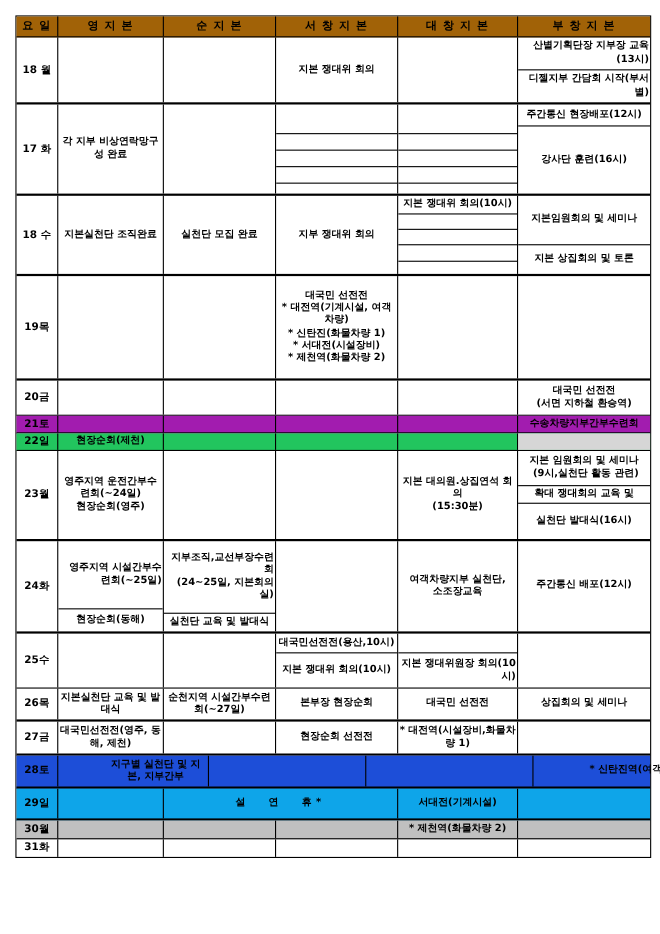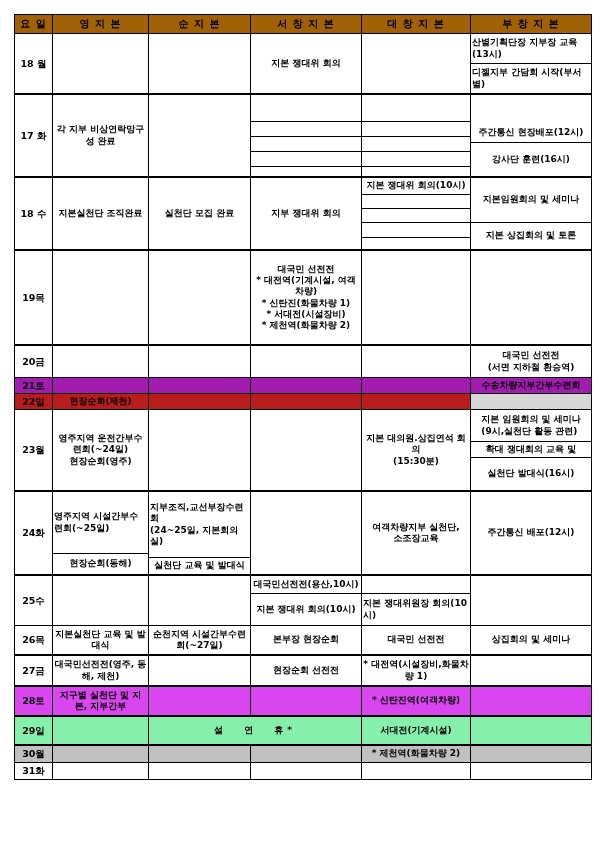--- a/index.html
+++ b/index.html
@@ -25,21 +25,21 @@
   .w0{width:38px;flex:none;}
   .w1{width:96px;flex:none;}
   .w2{width:102px;flex:none;}
   .w3{width:111px;flex:none;}
   .w4{width:109px;flex:none;}
   .wm{width:213px;flex:none;}
   .col{flex-direction:column;align-items:stretch;justify-content:flex-start;padding:0;}
   .sc{
     box-sizing:border-box;border-bottom:1px solid #000;
     display:flex;align-items:center;justify-content:center;
-    text-align:left;white-space:pre-line;line-height:1.25;overflow:hidden;
+    text-align:right;white-space:pre-line;line-height:1.25;overflow:hidden;
     flex:none;padding:0 1px;
   }
   .sc.fill{flex:1;border-bottom:none;}
   .hdr .c{font-size:10px;letter-spacing:1px;}
   .day{font-size:9.5px;}
   .sp{word-spacing:10px;letter-spacing:4px;}
 </style>
 </head>
 <body>
 
@@ -78,21 +78,21 @@
       <div class="sc fill"></div>
     </div>
     <div class="c w4 col">
       <div class="sc" style="height:27px;"></div>
       <div class="sc" style="height:15px;"></div>
       <div class="sc" style="height:15px;"></div>
       <div class="sc" style="height:15px;"></div>
       <div class="sc fill"></div>
     </div>
     <div class="c col">
-      <div class="sc" style="height:20px;margin-top:28px;">주간통신 현장배포(12시)</div>
+      <div class="sc" style="height:20px;">주간통신 현장배포(12시)</div>
       <div class="sc fill">강사단 훈련(16시)</div>
     </div>
   </div>
 
   <div class="row tk" style="height:73px;">
     <div class="c w0 day">18 수</div>
     <div class="c w1">지본실천단 조직완료</div>
     <div class="c w2">실천단 모집 완료</div>
     <div class="c w3">지부 쟁대위 회의</div>
     <div class="c w4 col">
@@ -133,21 +133,21 @@
 
   <div class="row" style="height:16px;background:#a21caf;">
     <div class="c w0 day">21토</div>
     <div class="c w1"></div>
     <div class="c w2"></div>
     <div class="c w3"></div>
     <div class="c w4"></div>
     <div class="c">수송차량지부간부수련회</div>
   </div>
 
-  <div class="row" style="height:16px;background:#b91c1c;">
+  <div class="row" style="height:16px;background:#22c55e;">
     <div class="c w0 day">22일</div>
     <div class="c w1">현장순회(제천)</div>
     <div class="c w2"></div>
     <div class="c w3"></div>
     <div class="c w4"></div>
     <div class="c" style="background:#d6d6d6;"></div>
   </div>
 
   <div class="row tk" style="height:82px;">
     <div class="c w0 day">23월</div>
@@ -208,30 +208,30 @@
 
   <div class="row tk" style="height:31px;">
     <div class="c w0 day">27금</div>
     <div class="c w1">대국민선전전(영주, 동해, 제천)</div>
     <div class="c w2"></div>
     <div class="c w3">현장순회 선전전</div>
     <div class="c w4">* 대전역(시설장비,화물차량 1)</div>
     <div class="c"></div>
   </div>
 
-  <div class="row tk" style="height:30px;background:#d946ef;">
+  <div class="row tk" style="height:30px;background:#1d4ed8;gap:41px;">
     <div class="c w0 day">28토</div>
     <div class="c w1">지구별 실천단 및 지본, 지부간부</div>
     <div class="c w2"></div>
     <div class="c w3"></div>
     <div class="c w4">* 신탄진역(여객차량)</div>
     <div class="c"></div>
   </div>
 
-  <div class="row tk" style="height:29px;background:#86efac;">
+  <div class="row tk" style="height:29px;background:#0ea5e9;">
     <div class="c w0 day">29일</div>
     <div class="c w1"></div>
     <div class="c wm sp">설 연 휴*</div>
     <div class="c w4">서대전(기계시설)</div>
     <div class="c"></div>
   </div>
 
   <div class="row" style="height:17px;background:#c0c0c0;">
     <div class="c w0 day">30월</div>
     <div class="c w1"></div>

